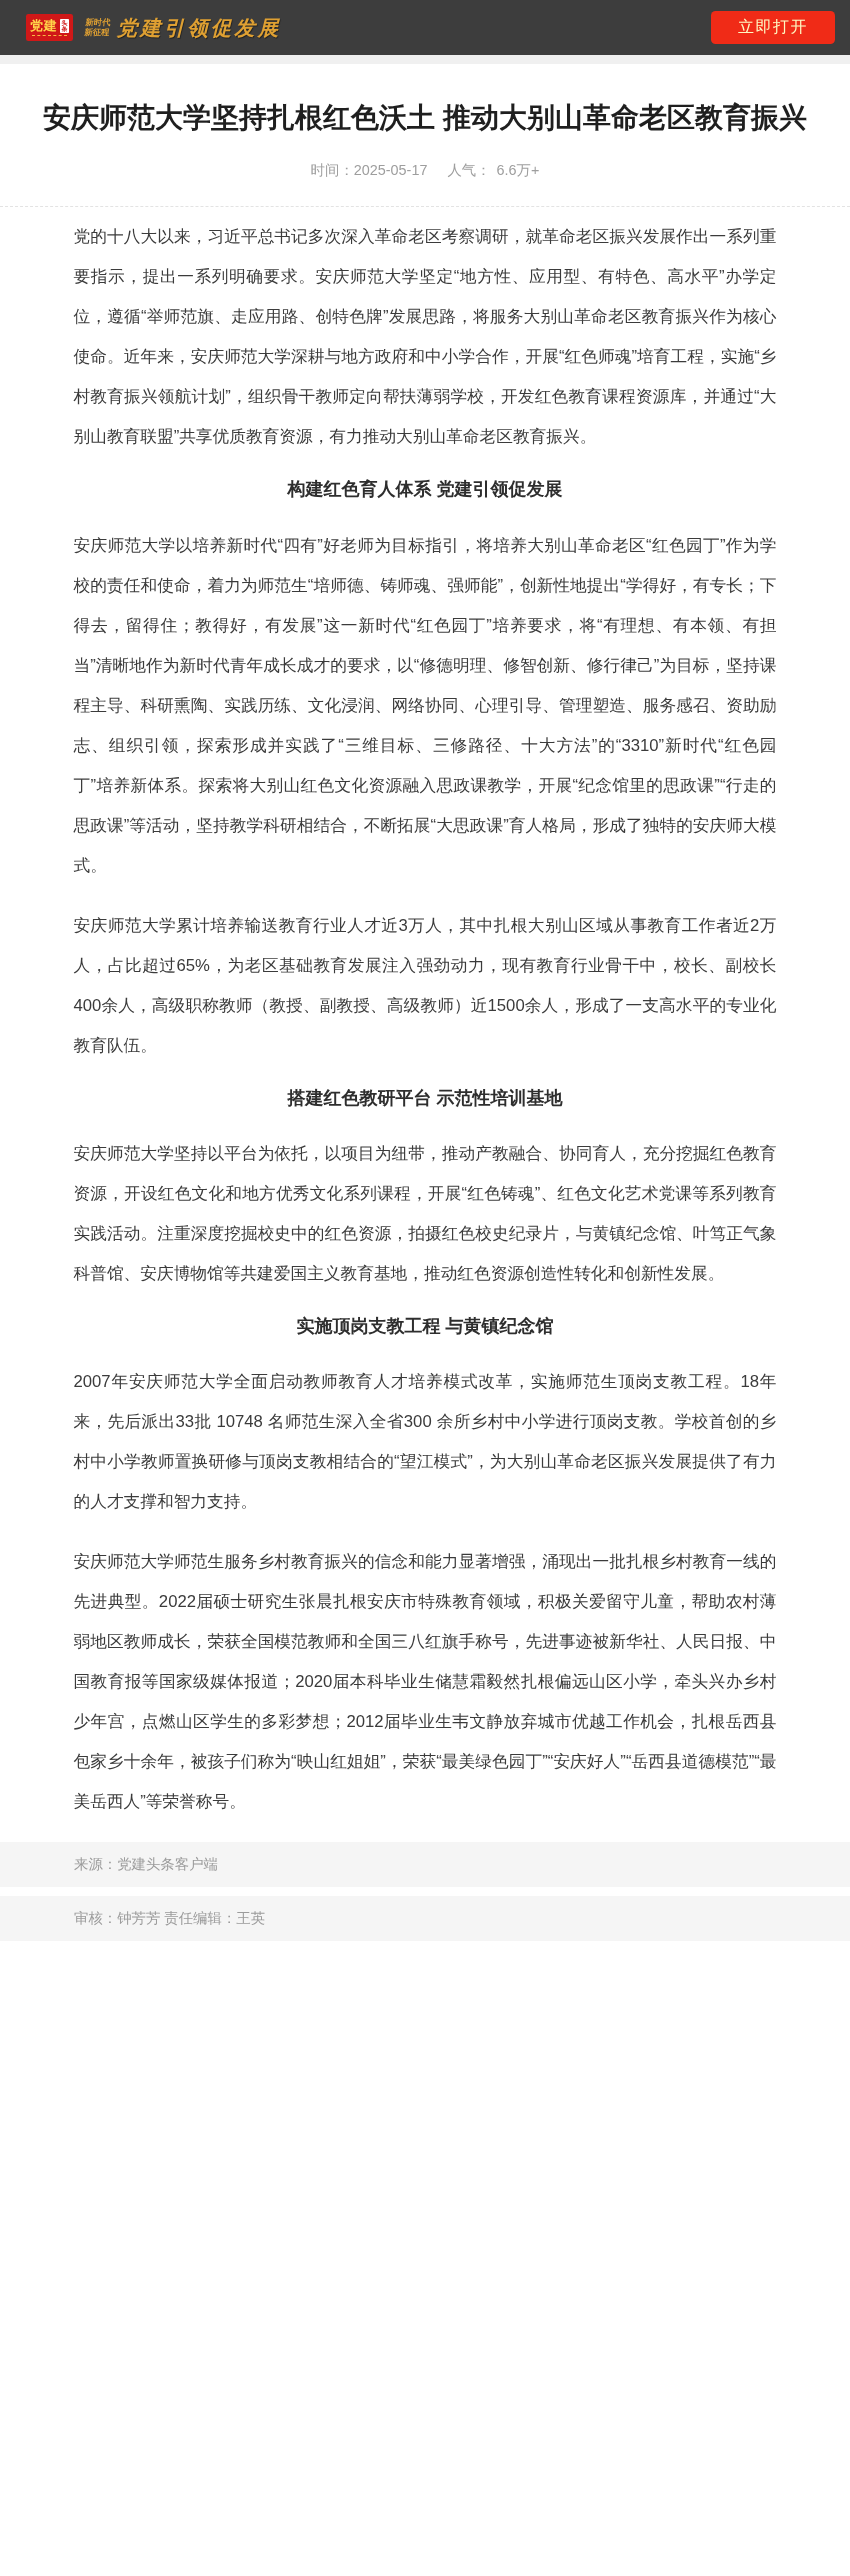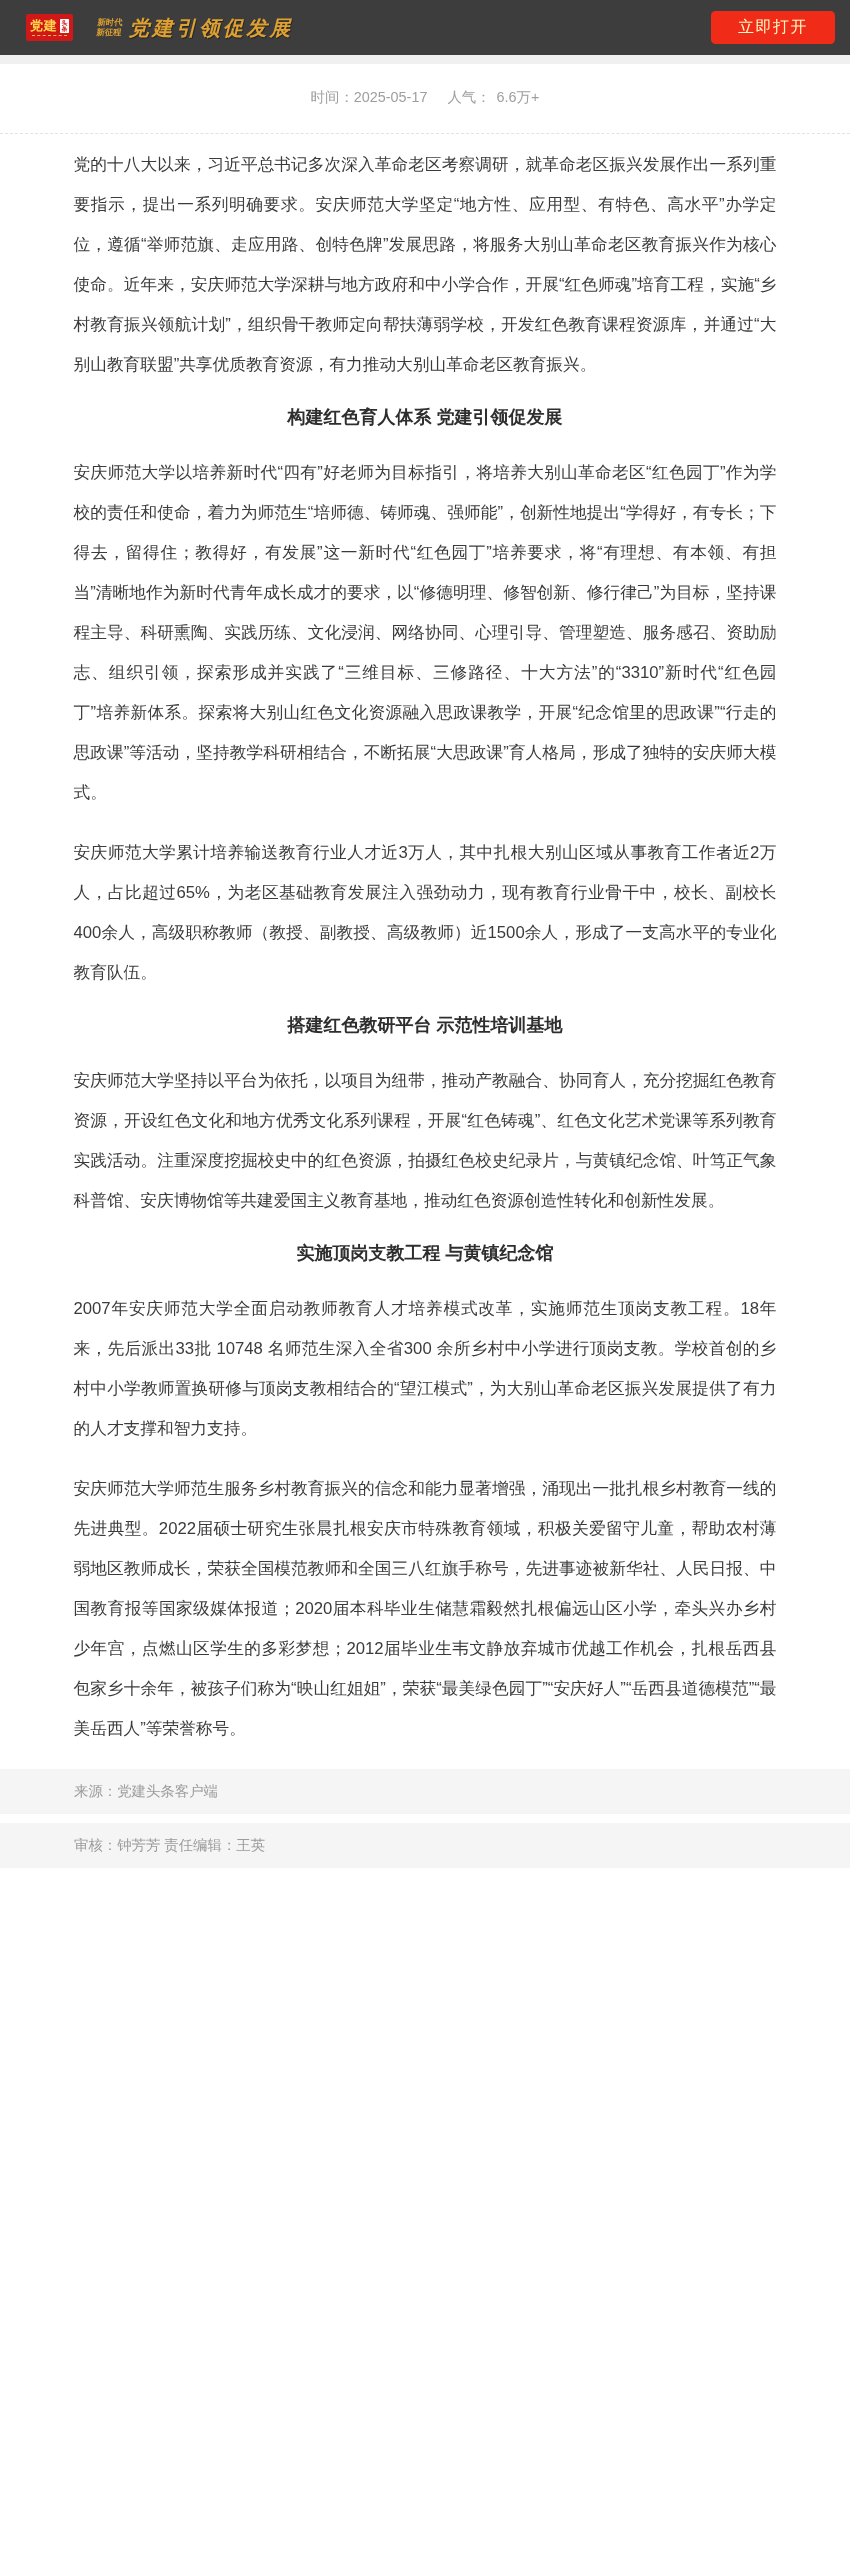--- a/index.html
+++ b/index.html
@@ -1,20 +1,20 @@
 <!DOCTYPE html>
 <html style="font-size:12px"><head>
 <meta charset="utf-8">
 <style>
   html,body{margin:0;padding:0;background:#ffffff;}
   body{width:850px;font-family:"Liberation Sans","DejaVu Sans",sans-serif;color:#3c3c3c;}
 
   
   .header{height:55px;background:#3d3d3d;display:flex;align-items:center;
-          padding:0 15px 0 26px;box-sizing:border-box;gap:12px;}
+          padding:0 15px 0 26px;box-sizing:border-box;}
   .logo{background:#d01818;width:47px;height:27px;border-radius:2.3px;display:flex;
         flex-direction:column;align-items:center;justify-content:center;flex:0 0 auto;}
   .logo-row{display:flex;align-items:center;}
   .logo-main{color:#ffd64a;font-weight:bold;font-size:13px;letter-spacing:0.8px;line-height:1;}
   .logo-badge{background:#ffffff;color:#d01818;font-size:6px;font-weight:bold;width:7.6px;
               line-height:1.05;padding:0.8px;border-radius:0.8px;margin-left:2.3px;text-align:center;}
   .logo-rule{width:35px;border-top:0.8px dashed rgba(255,214,74,.85);margin-top:2.3px;}
   .slogan{display:flex;align-items:center;color:#dfa032;margin-left:12px;}
   .slogan-prefix{font-size:8.3px;font-weight:bold;line-height:1.2;margin-right:6.8px;
                  transform:skewX(-6deg);}
@@ -64,20 +64,21 @@
       <div>新征程</div>
     </div>
     <div class="slogan-main">党建引领促发展</div>
   </div>
   <div class="spacer"></div>
   <button class="open-btn">立即打开</button>
 </div>
 <div class="under-strip"></div>
 
 <div class="title-wrap">
+  <h1 class="title">安庆师范大学坚持扎根红色沃土 推动大别山革命老区教育振兴</h1>
   <div class="meta">
     <span>时间：</span><span>2025-05-17</span><span class="vlabel">人气：</span><span class="vvalue">6.6万+</span>
   </div>
 </div>
 
 <div class="dash-divider"></div>
 
 <div class="content">
   <p>党的十八大以来，习近平总书记多次深入革命老区考察调研，就革命老区振兴发展作出一系列重要指示，提出一系列明确要求。安庆师范大学坚定“地方性、应用型、有特色、高水平”办学定位，遵循“举师范旗、走应用路、创特色牌”发展思路，将服务大别山革命老区教育振兴作为核心使命。近年来，安庆师范大学深耕与地方政府和中小学合作，开展“红色师魂”培育工程，实施“乡村教育振兴领航计划”，组织骨干教师定向帮扶薄弱学校，开发红色教育课程资源库，并通过“大别山教育联盟”共享优质教育资源，有力推动大别山革命老区教育振兴。</p>
   <h3 class="sec">构建红色育人体系 党建引领促发展</h3>

